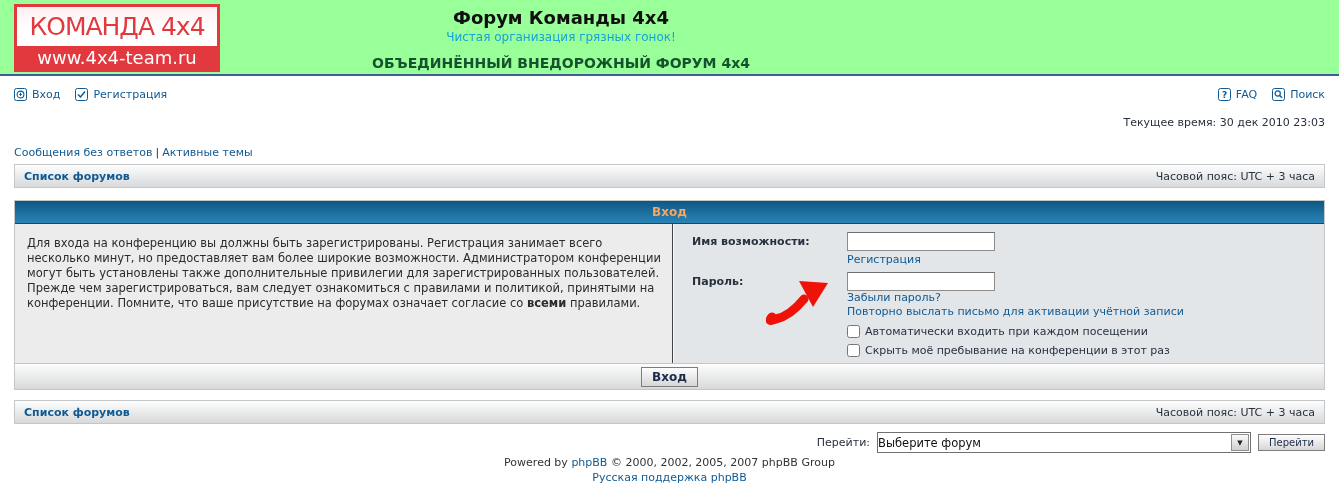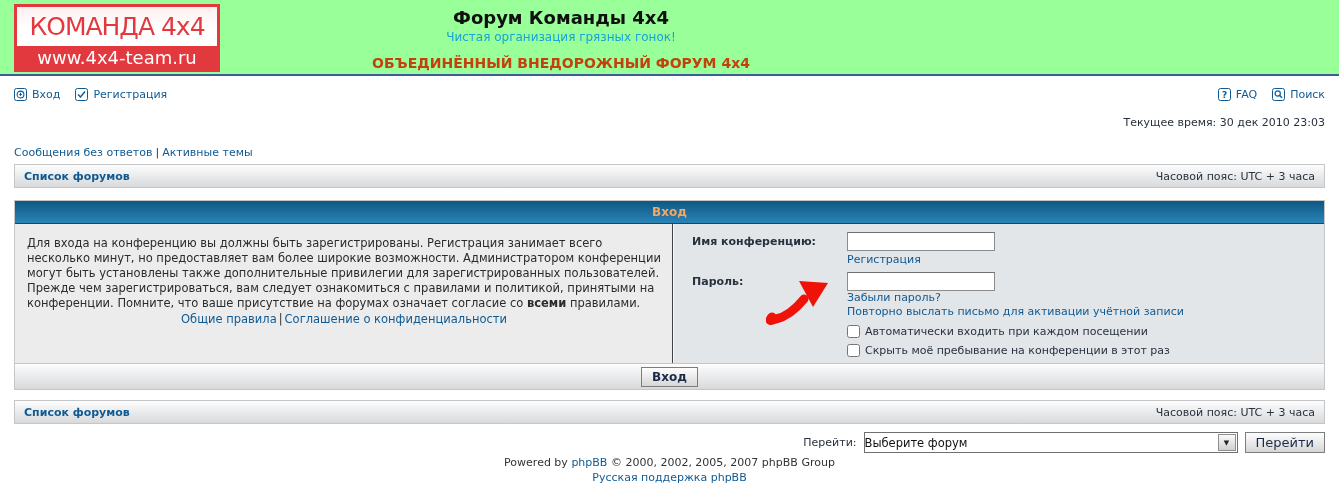--- a/index.html
+++ b/index.html
@@ -38,21 +38,21 @@
     background: #e2393f;
     display: flex; align-items: center; justify-content: center;
     color: #fff; font-size: 18px; letter-spacing: 0px; white-space: nowrap; text-align: right;
   }
   .header-titles {
     position: absolute; left: 236px; top: 7px; width: 650px;
     text-align: center;
   }
   .site-title { font-size: 18px; font-weight: bold; color: #101010; }
   .site-desc  { font-size: 12px; color: #18a2d8; margin-top: 2px; }
-  .site-desc2 { font-size: 14px; font-weight: bold; color: #c2410c; margin-top: 11px; }
+  .site-desc2 { font-size: 14px; font-weight: bold; color: #14532d; margin-top: 11px; }
 
   
   .nav-row {
     margin: 10px 14px 0 14px;
     display: flex; justify-content: space-between; align-items: center;
     height: 16px;
   }
   .nav-group { display: flex; gap: 15px; align-items: center; }
   .nav-link { display: inline-flex; align-items: center; gap: 5px; color:#0f5a93; }
   .mini-icon { width: 13px; height: 13px; flex: 0 0 13px; display:block; }
@@ -118,21 +118,21 @@
   .red-arrow { position: absolute; left: 92px; top: 47px; }
 
   .panel-footer {
     height: 26px;
     border-top: 1px solid #c4c6c8;
     background: linear-gradient(#fdfdfd, #d7d9db);
     display: flex; align-items: center; justify-content: center;
   }
   .btn {
     font-family: "DejaVu Sans", "Liberation Sans", sans-serif;
-    font-size: 13px;
+    font-size: 10px;
     color: #1a2a49;
     background: linear-gradient(#fefefe, #d6d6d6);
     border: 1px solid #7d7d7d;
     padding: 2px 10px;
     cursor: pointer;
   }
   .btn.bold { font-weight: bold; font-size: 12px; }
 
   
   .jump-row {
@@ -223,28 +223,25 @@
 </div>
 
 <div class="panel">
   <div class="panel-header">Вход</div>
 
   <div class="panel-body">
     <div class="panel-left">
       <p class="info">
         <span>Для входа на конференцию вы должны быть зарегистрированы. Регистрация занимает всего несколько минут, но предоставляет вам более широкие возможности. Администратором конференции могут быть установлены также дополнительные привилегии для зарегистрированных пользователей. Прежде чем зарегистрироваться, вам следует ознакомиться с правилами и политикой, принятыми на конференции. Помните, что ваше присутствие на форумах означает согласие со </span><b>всеми</b><span> правилами.</span>
       </p>
-      <div class="terms-line">
-        <a>Общие правила</a><span class="sep">|</span><a>Соглашение о конфиденциальности</a>
-      </div>
     </div>
 
     <div class="panel-right">
       <div class="frow">
-        <div class="flabel">Имя конференцию:</div>
+        <div class="flabel">Имя возможности:</div>
         <input class="ftext" type="text" value="" style="">
       </div>
       <div class="reg-link-row">
         <a>Регистрация</a>
       </div>
 
       <div class="frow">
         <div class="flabel">Пароль:</div>
         <input class="ftext" type="password" value="" style="">
       </div>

